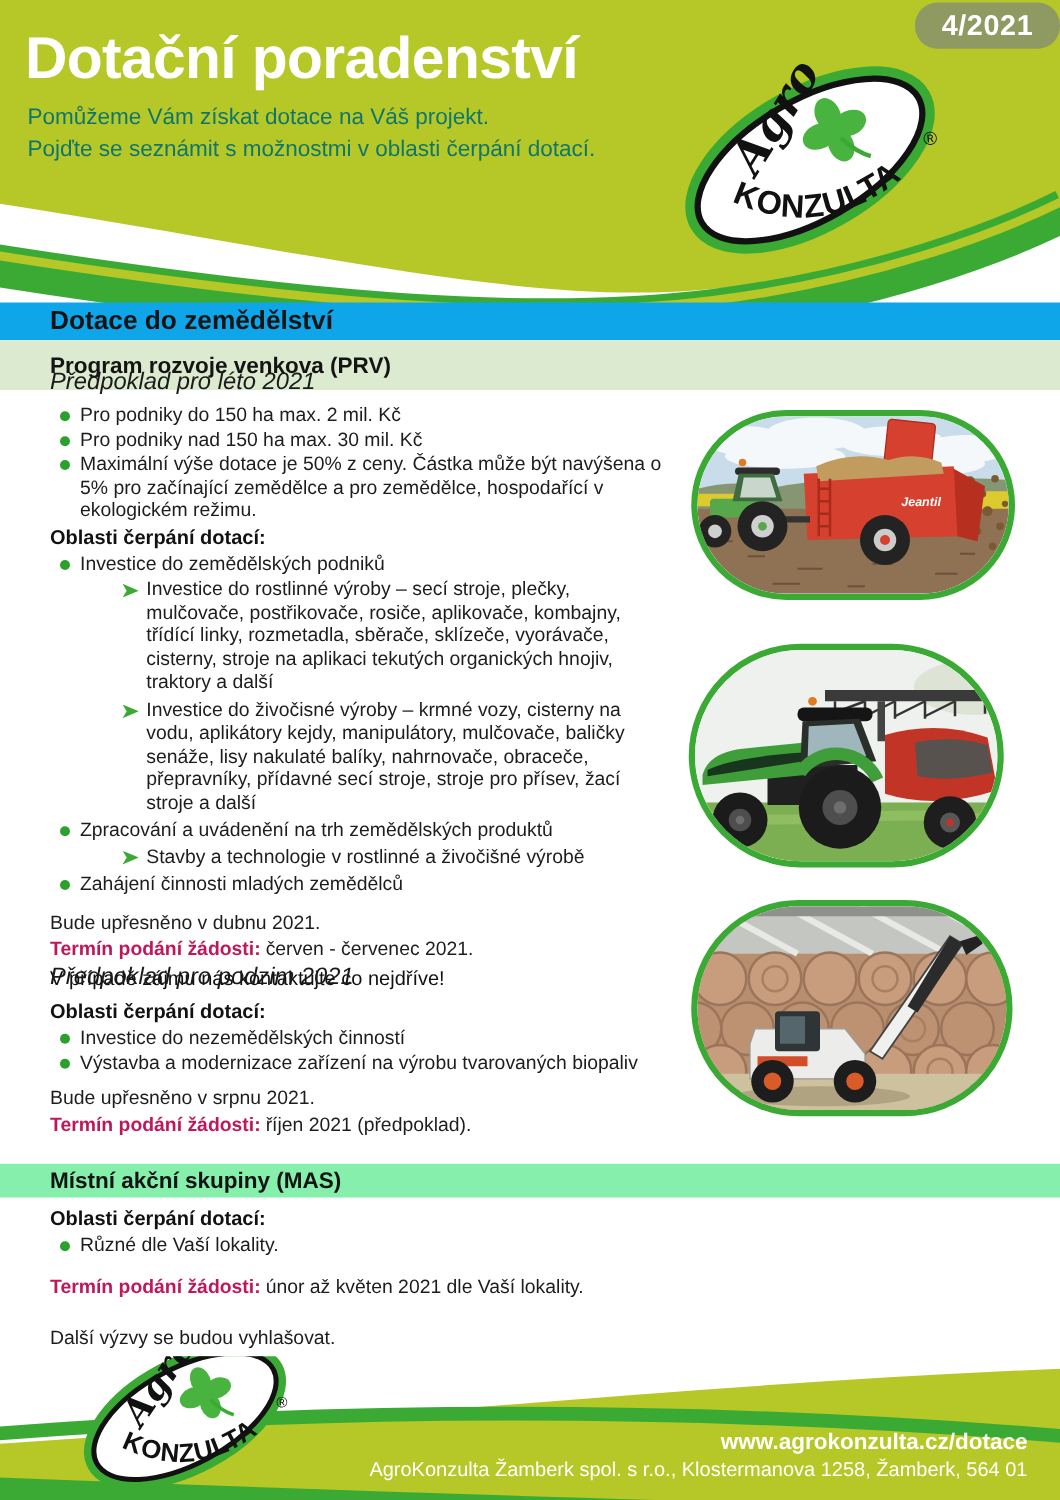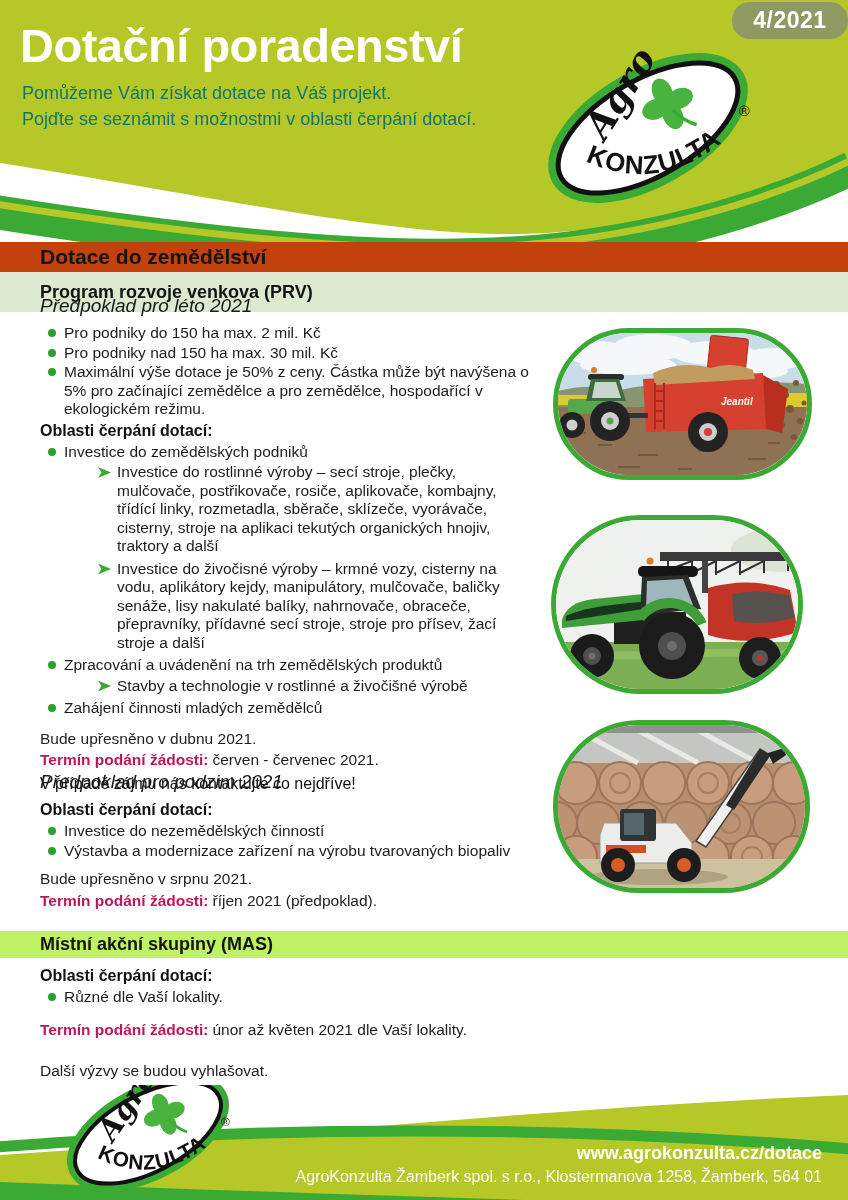--- a/index.html
+++ b/index.html
@@ -9,23 +9,23 @@
   
   .header-svg{position:absolute;top:0;left:0;}
   .issue-badge{position:absolute;top:2px;right:0;width:116px;height:37px;background:#8f9a63;
         border-radius:18px;color:#fff;font-size:23px;font-weight:bold;display:flex;
         align-items:center;justify-content:center;letter-spacing:.5px;}
   .page-title{position:absolute;top:18px;left:20px;font-size:47px;font-weight:bold;color:#fff;
         letter-spacing:-.5px;white-space:nowrap;}
   .page-subtitle{position:absolute;top:80px;left:22px;font-size:18px;line-height:26px;color:#0f766e;}
   
   .bar{position:absolute;left:0;width:848px;display:flex;align-items:center;box-sizing:border-box;padding-left:40px;}
-  .bar-main{top:242px;height:30px;background:#c2410c;font-size:21px;font-weight:bold;color:#141414;}
+  .bar-main{top:242px;height:30px;background:#0ea5e9;font-size:21px;font-weight:bold;color:#141414;}
   .bar-sub{top:272px;height:40px;background:#dcead0;font-size:18px;font-weight:bold;color:#141414;}
-  .bar-mas{top:931px;height:27px;background:#bef264;font-size:18px;font-weight:bold;color:#141414;}
+  .bar-mas{top:931px;height:27px;background:#86efac;font-size:18px;font-weight:bold;color:#141414;}
   
   .flow{position:absolute;left:40px;font-size:15.5px;line-height:18.5px;color:#1d1d1d;}
   .flow-summer{top:294px;width:505px;}
   .flow-autumn{top:770px;width:505px;}
   .flow-mas{top:964px;width:772px;}
   .h-italic{font-style:italic;font-size:19px;line-height:24px;margin:0 0 6px 0;color:#1a1a1a;}
   .h-bold{font-weight:bold;font-size:16px;line-height:19px;margin:2px 0 3px 0;color:#111;}
   .para{margin:12px 0 0 0;}
   .para-tight{margin:3px 0 0 0;}
   .cta{margin:4px 0 0 0;font-weight:normal;font-size:16px;line-height:19px;color:#111;}

